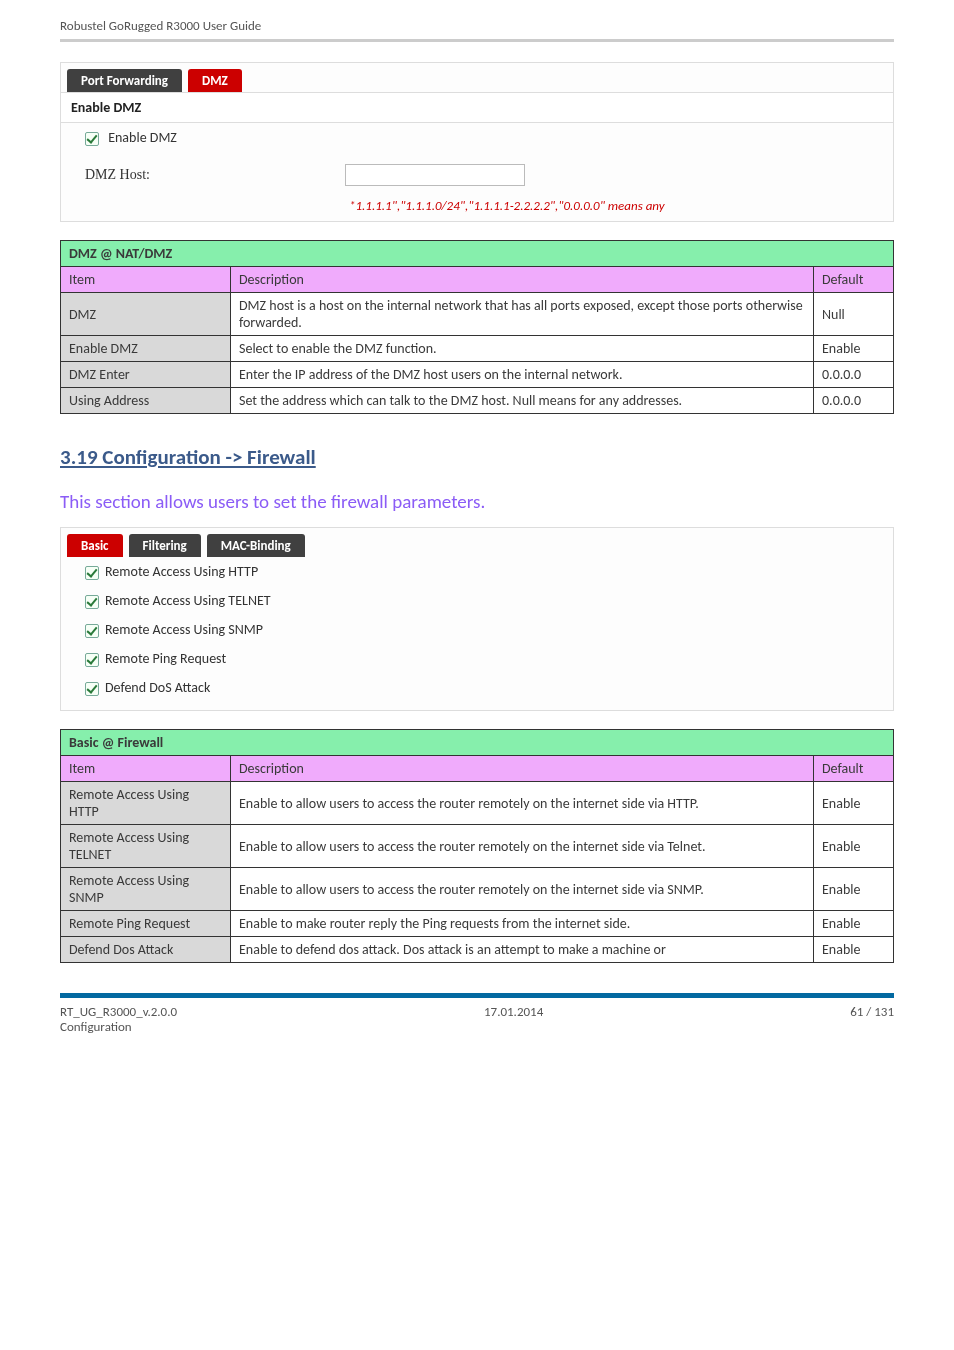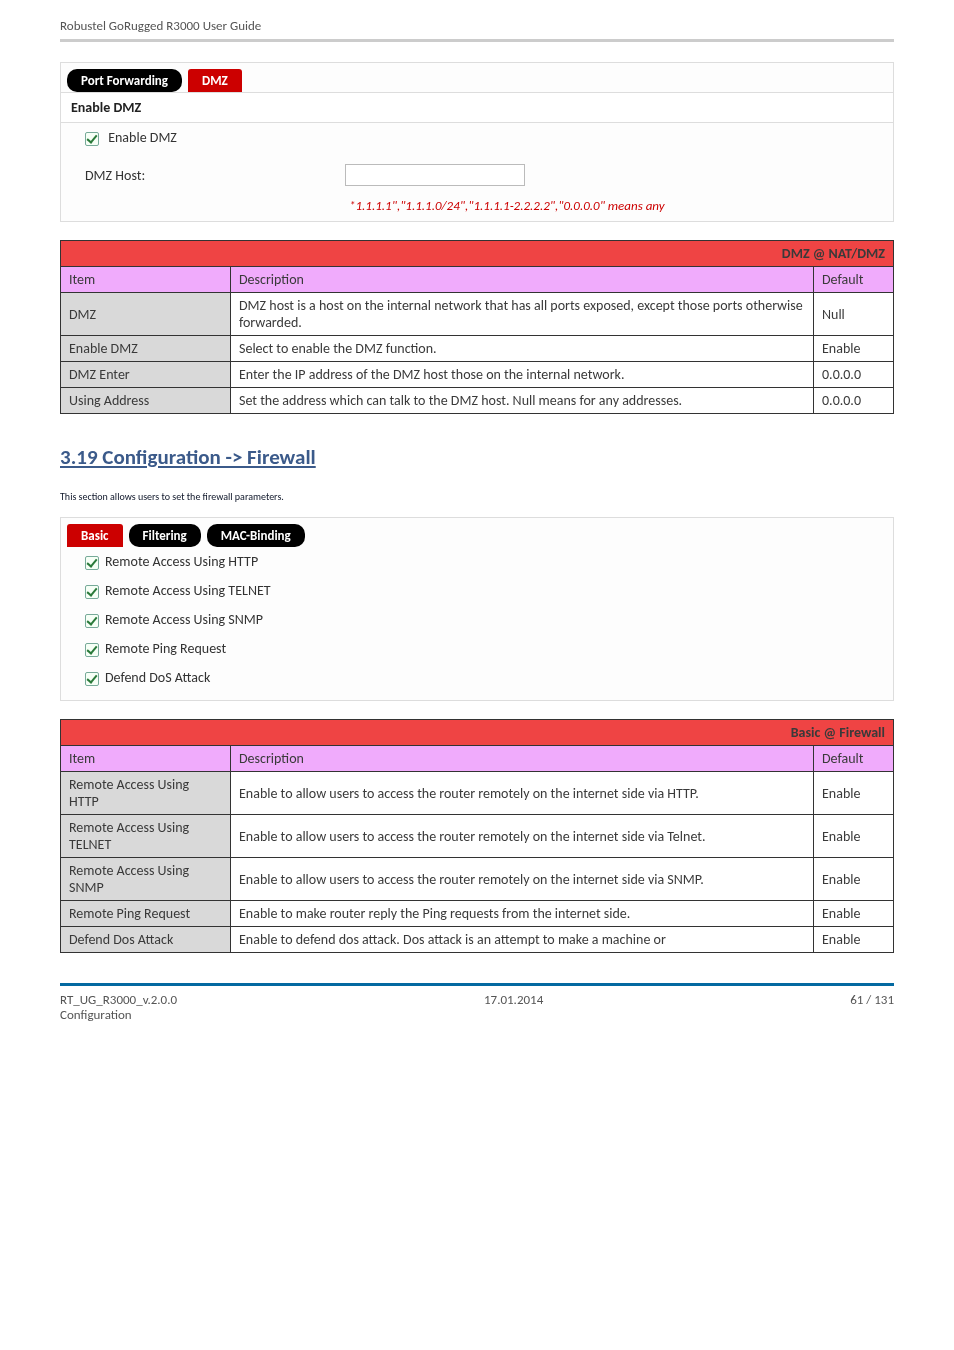--- a/index.html
+++ b/index.html
@@ -29,34 +29,34 @@
     gap: 6px;
     padding: 6px 6px 0 6px;
   }
   .tab {
     padding: 4px 14px;
     font-size: 13px;
     font-weight: bold;
     border-radius: 3px 3px 0 0;
     color: #fff;
   }
-  .tab.inactive { background: #000000; border-radius: 10px; }
+  .tab.inactive { background: #404040; }
   .tab.active { background: #cc0000; }
   .section-hdr {
     background: #fff;
     font-weight: bold;
     padding: 6px 10px;
     border-top: 1px solid #ddd;
     border-bottom: 1px solid #ddd;
     font-size: 14px;
     color: #222;
   }
   .section-body { padding: 8px 24px; }
   .field-row { display: flex; align-items: center; margin: 4px 0; font-size: 14px; color: #333;}
-  .field-label { width: 260px; }
+  .field-label { width: 260px; font-family: Liberation Serif, serif; }
   .field-input {
     border: 1px solid #bbb;
     height: 22px;
     width: 180px;
     background: #fff;
     padding: 0 4px;
   }
   .checkbox-row {
     padding: 6px 24px;
     font-size: 14px;
@@ -75,39 +75,39 @@
     margin-bottom: 22px;
     font-size: 14px;
   }
   table.info th, table.info td {
     border: 1px solid #333;
     padding: 4px 8px;
     text-align: left;
     vertical-align: middle;
   }
   table.info .title-row td {
-    background: #ef4444;
-    text-align: right;
+    background: #86efac;
+    text-align: left;
     font-weight: bold;
   }
   table.info .hdr-row td {
     background: #f0abfc;
   }
   .col-item { width: 170px; background: #d9d9d9; }
   .col-default { width: 80px; }
   h2.section {
     color: #3b5a8a;
     font-size: 21px;
     font-weight: bold;
     margin: 30px 0 20px 0;
     text-decoration: underline;
   }
-  .intro { margin-bottom: 14px; font-size: 10px; color: #0f172a;}
+  .intro { margin-bottom: 14px; font-size: 19px; color: #8b5cf6;}
   .footer {
-    border-top: 3px solid #0369a1;
+    border-top: 5px solid #0369a1;
     margin-top: 30px;
     padding-top: 6px;
     display: flex;
     justify-content: space-between;
     font-size: 13px;
     color: #555;
   }
   .chk-glyph {
     display:inline-block;
     width:14px; height:14px;
@@ -162,21 +162,21 @@
         <td>DMZ host is a host on the internal network that has all ports exposed, except those ports otherwise forwarded.</td>
         <td class="col-default">Null</td>
       </tr>
       <tr>
         <td class="col-item">Enable DMZ</td>
         <td>Select to enable the DMZ function.</td>
         <td class="col-default">Enable</td>
       </tr>
       <tr>
         <td class="col-item">DMZ Enter</td>
-        <td>Enter the IP address of the DMZ host those on the internal network.</td>
+        <td>Enter the IP address of the DMZ host users on the internal network.</td>
         <td class="col-default">0.0.0.0</td>
       </tr>
       <tr>
         <td class="col-item">Using Address</td>
         <td>Set the address which can talk to the DMZ host. Null means for any addresses.</td>
         <td class="col-default">0.0.0.0</td>
       </tr>
     </tbody>
 </table>
 

